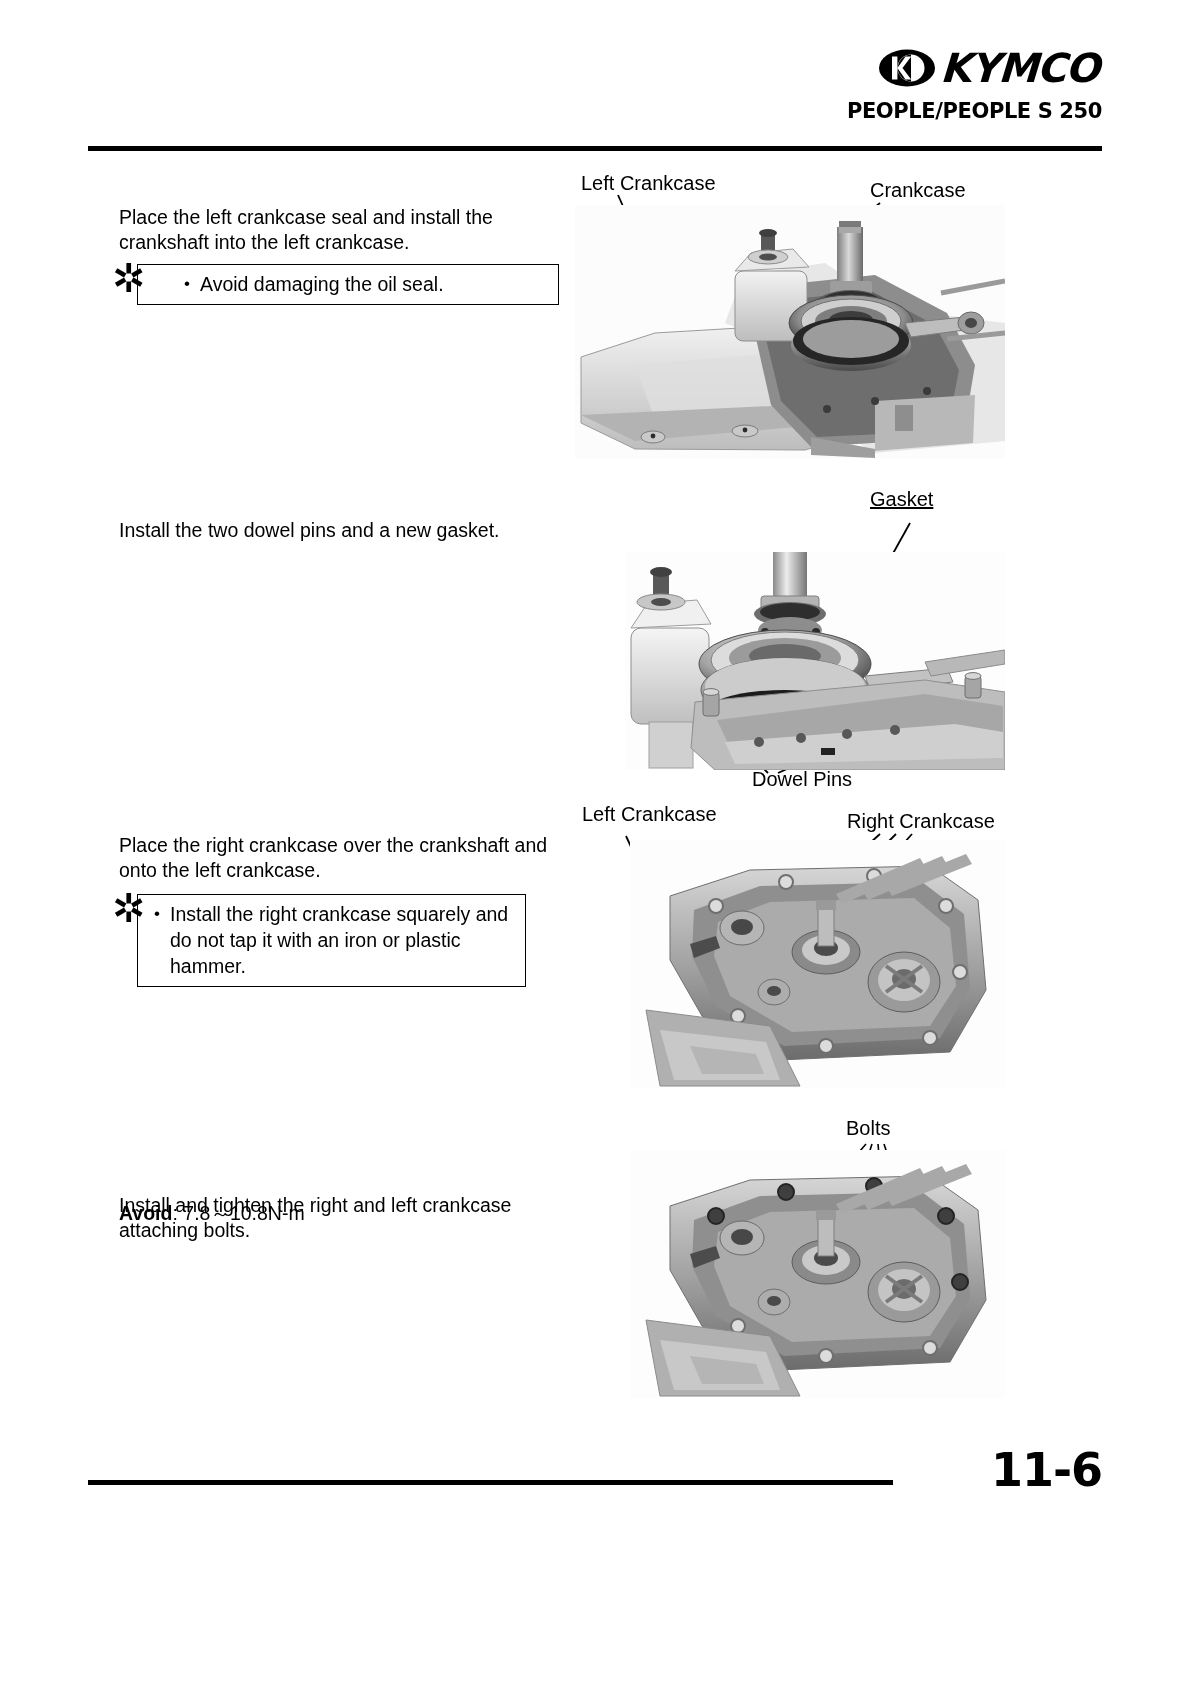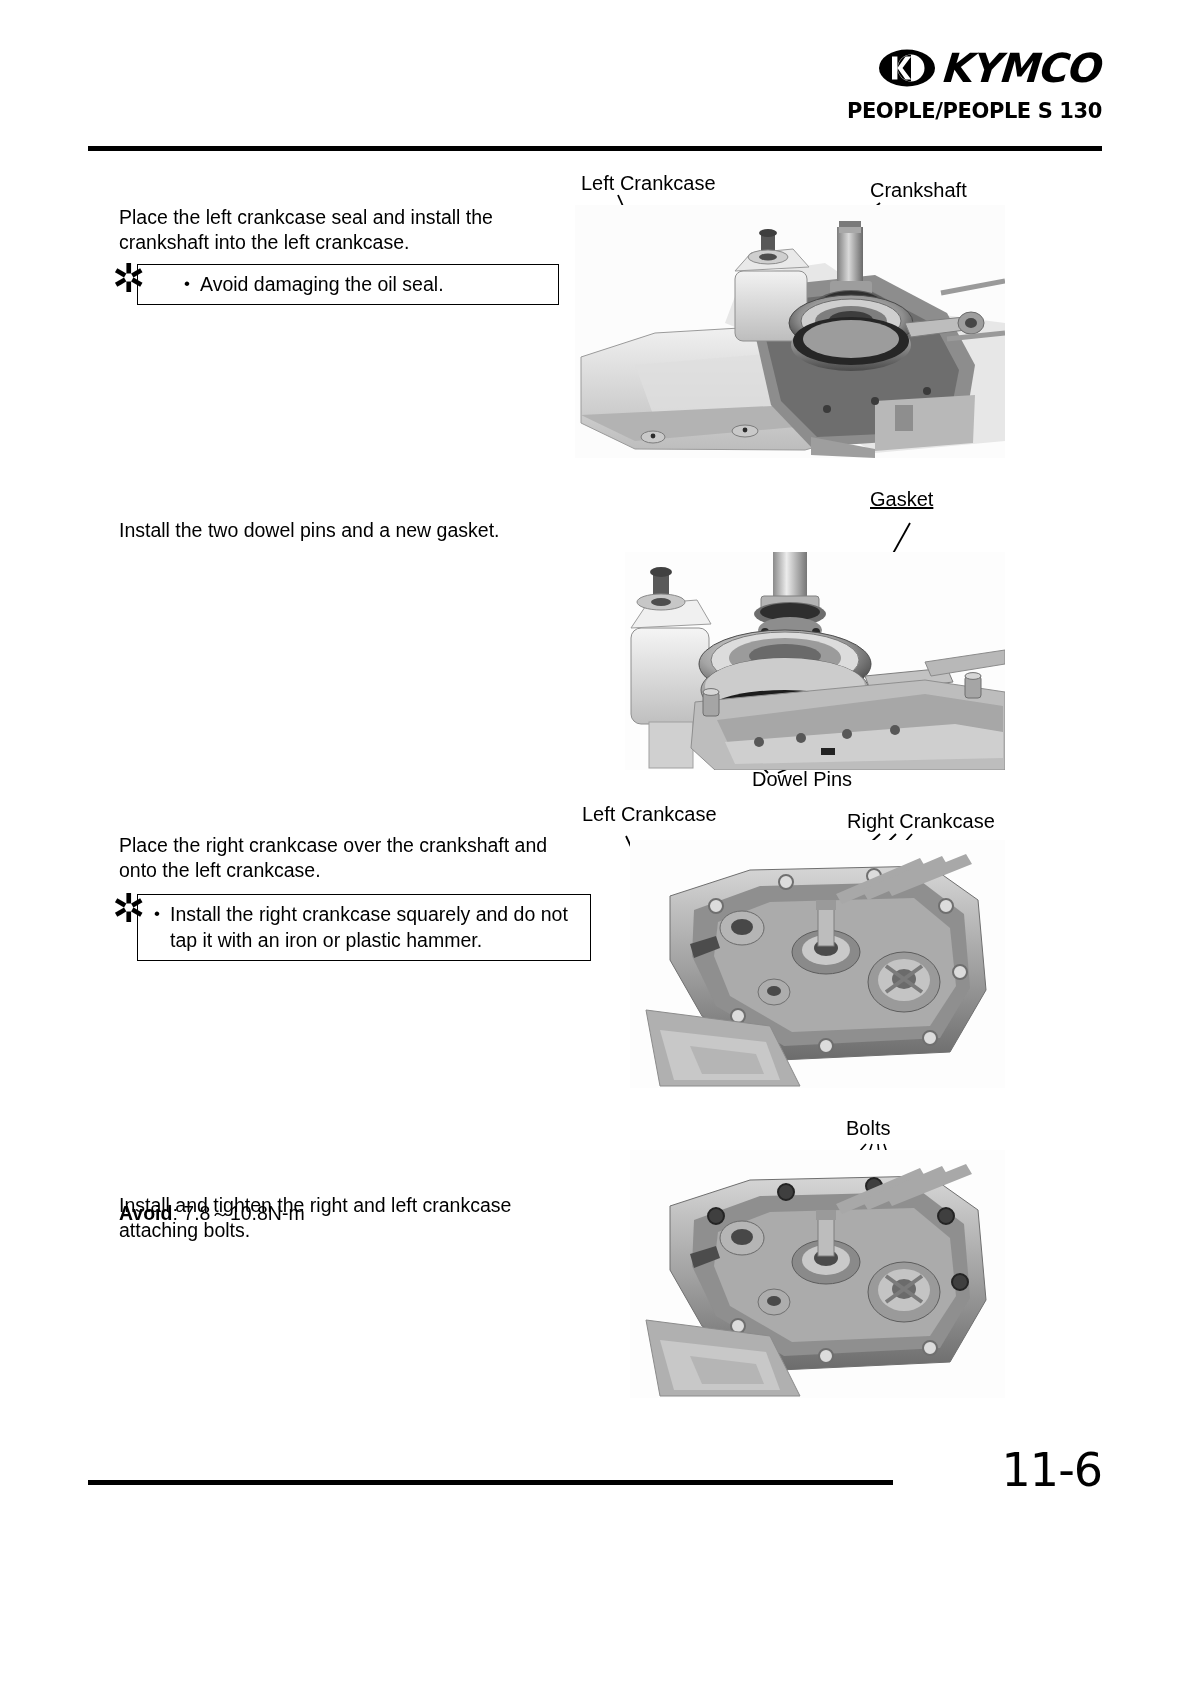--- a/index.html
+++ b/index.html
@@ -145,21 +145,21 @@
     top: 1480px;
     width: 805px;
     height: 5px;
     background: #000;
   }
   .page-num {
     position: absolute;
     right: 88px;
     top: 1443px;
     font-family: "DejaVu Sans", sans-serif;
-    font-weight: normal;
+    font-weight: bold;
     font-size: 46px;
     letter-spacing: -1px;
   }
 </style>
 </head>
 <body>
 
 <div class="header">
   <div class="brand-block">
     <div class="brand-logo">
@@ -167,36 +167,36 @@
         <svg width="58" height="40" viewBox="0 0 58 40">
           <ellipse cx="29" cy="20" rx="28" ry="18.5" fill="#000"></ellipse>
           <circle cx="33" cy="20" r="13.5" fill="#fff"></circle>
           <path d="M33 6.8 A13.2 13.2 0 0 0 33 33.2 Z" fill="#000"></path>
           <rect x="14" y="8.5" width="5.4" height="23" fill="#fff"></rect>
           <path d="M19.4 20 L27.5 8.5 L33.2 8.5 L24.5 20 L33.2 31.5 L27.5 31.5 Z" fill="#fff"></path>
         </svg>
       </span>
       <span class="brand-word">KYMCO</span>
     </div>
-    <div class="model-line">PEOPLE/PEOPLE S 130</div>
+    <div class="model-line">PEOPLE/PEOPLE S 250</div>
   </div>
   <div class="rule-top"></div>
 </div>
 
 <div class="para" style="top:205px;">Place the left crankcase seal and install the crankshaft into the left crankcase.</div>
 
 <div class="asterisk" style="left:112px; top:258px;">✲</div>
 <div class="note" style="top:264px; width:422px;padding-left:44px;">
   <ul>
     <li>Avoid damaging the oil seal.</li>
   </ul>
 </div>
 
 <div class="fig-label" style="left:581px; top:172px;">Left Crankcase</div>
-<div class="fig-label" style="left:870px; top:179px;">Crankshaft</div>
+<div class="fig-label" style="left:870px; top:179px;">Crankcase</div>
 
 <svg style="position:absolute; left:560px; top:165px;" width="470" height="180">
   <line x1="58" y1="30" x2="110" y2="147" stroke="#000" stroke-width="1.8"></line>
   <polygon points="105,138 116,164 118,140" fill="#000"></polygon>
   <line x1="320" y1="38" x2="268" y2="80" stroke="#000" stroke-width="1.8"></line>
   <polygon points="274,72 248,88 275,92" fill="#000"></polygon>
 </svg>
 
 <div class="photo" style="left:575px; top:205px; width:430px; height:253px;">
   <svg width="430" height="253" viewBox="0 0 430 253">
@@ -354,21 +354,21 @@
     <circle cx="176" cy="186" r="5" fill="#585858"></circle>
     <circle cx="222" cy="182" r="5" fill="#585858"></circle>
     <circle cx="270" cy="178" r="5" fill="#585858"></circle>
     <rect x="196" y="196" width="14" height="7" fill="#222"></rect>
   </svg>
 </div>
 
 <div class="para" style="top:833px;">Place the right crankcase over the crankshaft and onto the left crankcase.</div>
 
 <div class="asterisk" style="left:112px; top:888px;">✲</div>
-<div class="note" style="top:894px; width:454px;">
+<div class="note" style="top:894px; width:389px;">
   <ul>
     <li>Install the right crankcase squarely and do not tap it with an iron or plastic hammer.</li>
   </ul>
 </div>
 
 <div class="fig-label" style="left:582px; top:803px;">Left Crankcase</div>
 <div class="fig-label" style="left:847px; top:810px;">Right Crankcase</div>
 
 <svg style="position:absolute; left:560px; top:800px;" width="470" height="230">
   <line x1="66" y1="36" x2="142" y2="200" stroke="#000" stroke-width="1.8"></line>

